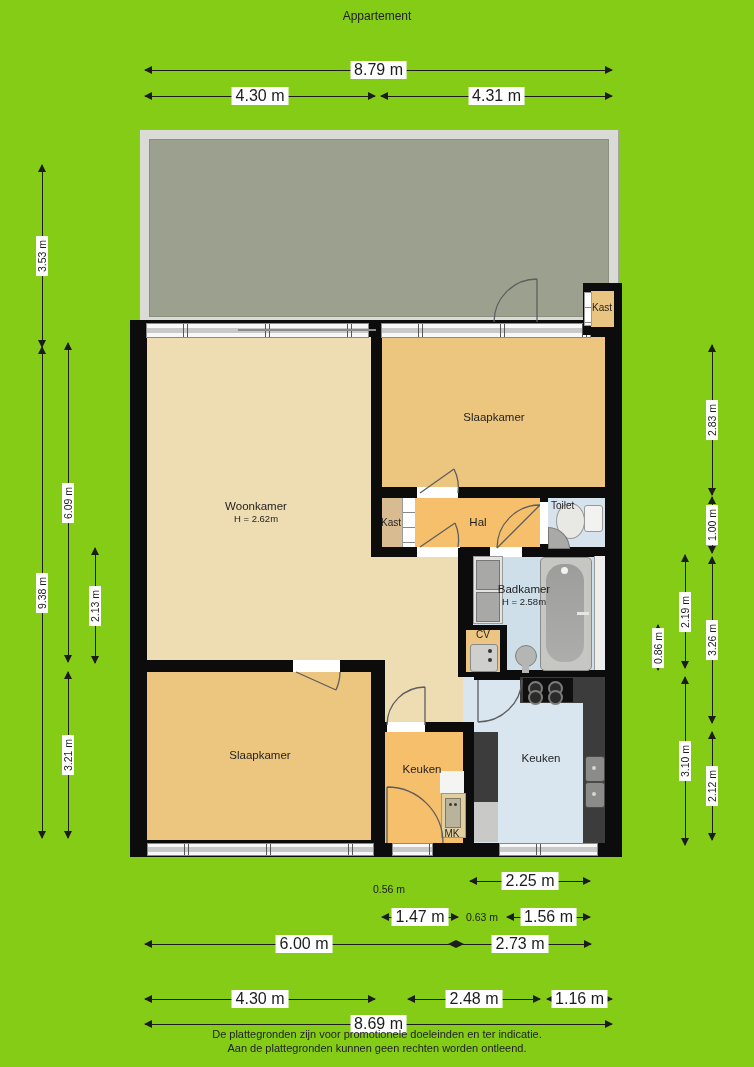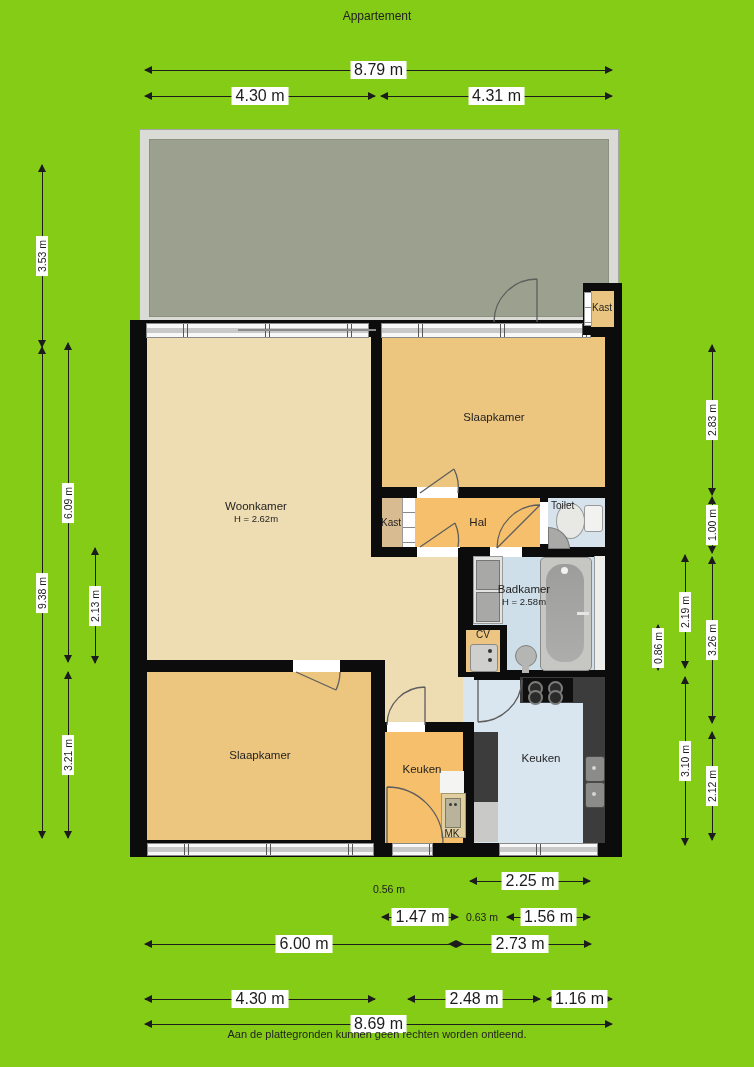--- a/index.html
+++ b/index.html
@@ -297,16 +297,17 @@
       <span class="ar"></span>
       <span class="dl">2.48 m</span>
     </div>
   <div class="dh" style="left:547px;top:999px;width:65px">
     <span class="al"></span>
       <span class="ar"></span>
       <span class="dl">1.16 m</span>
     </div>
 
   <div class="footer">
+    <div>De plattegronden zijn voor promotionele doeleinden en ter indicatie.</div>
     <div>Aan de plattegronden kunnen geen rechten worden ontleend.</div>
   </div>
 
 </div>
 
 </body></html>

